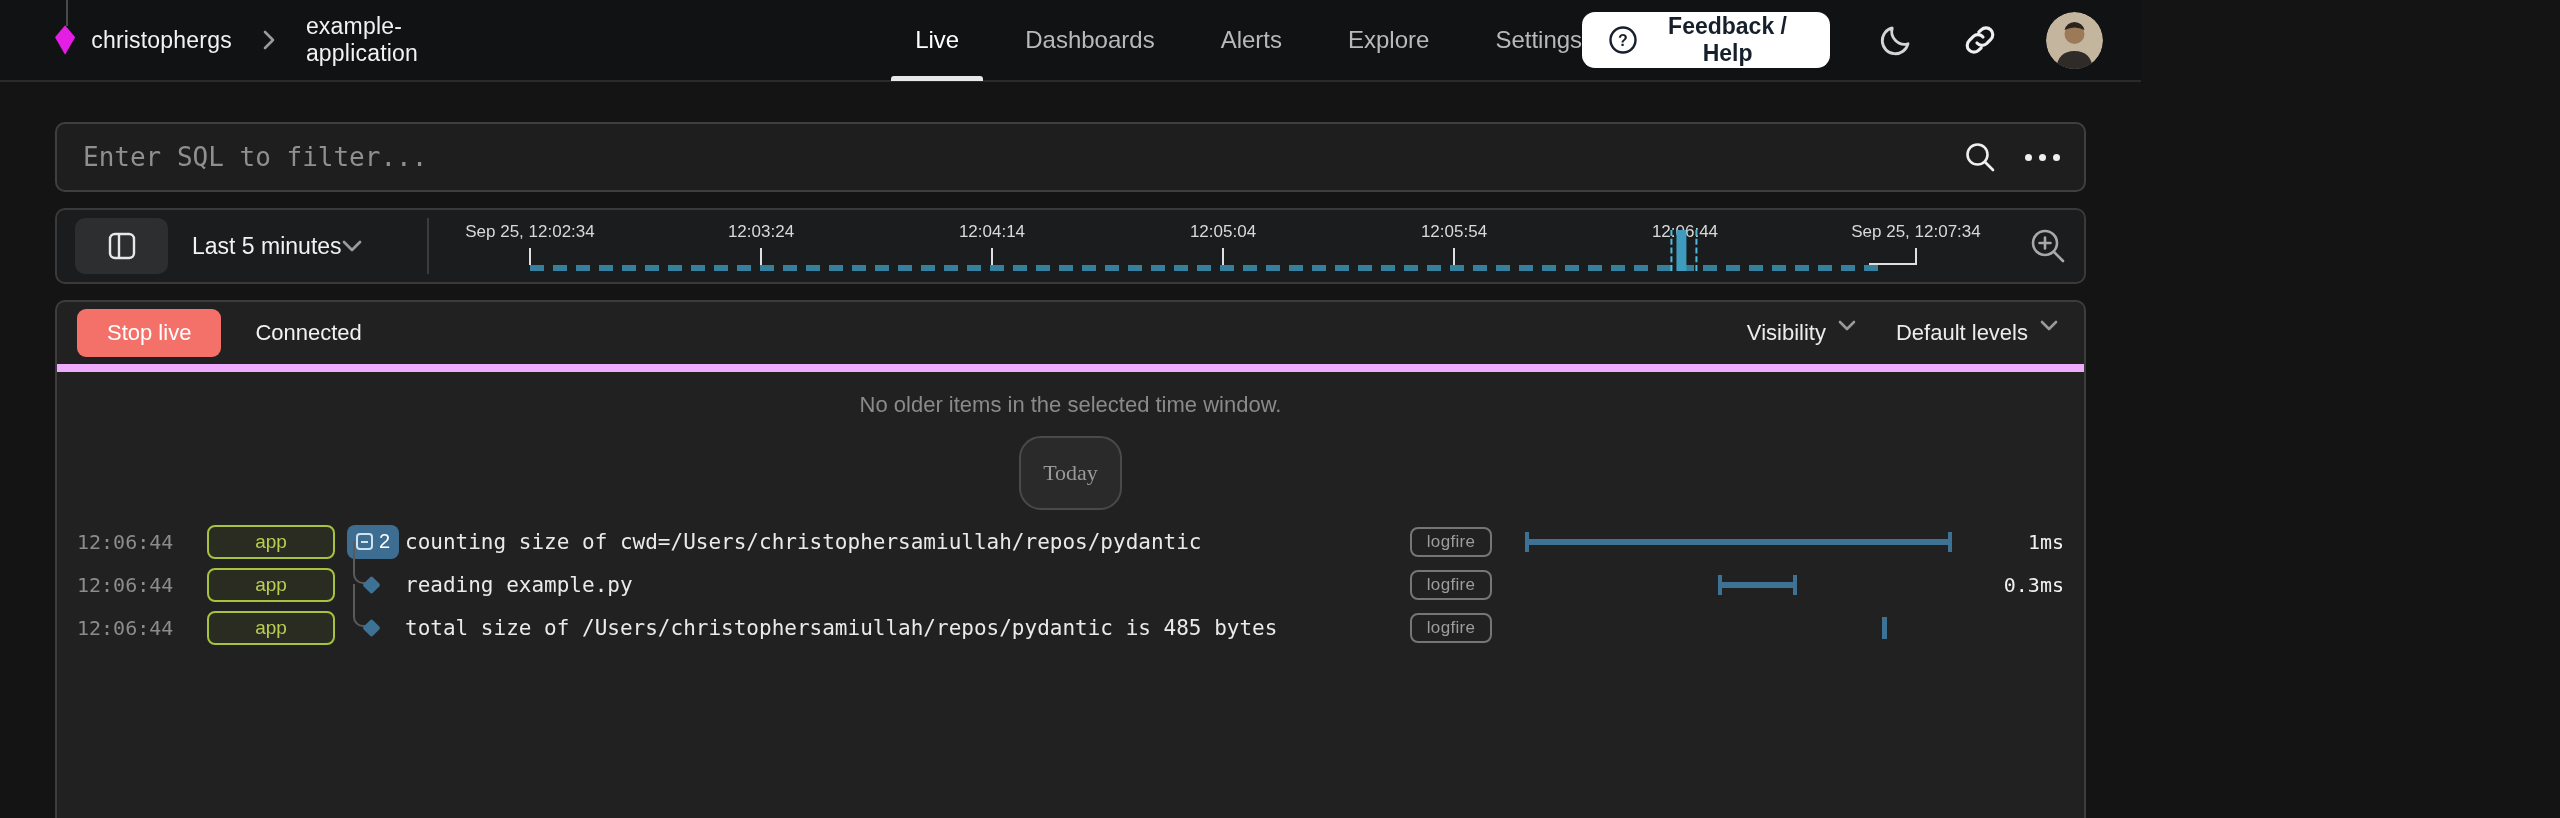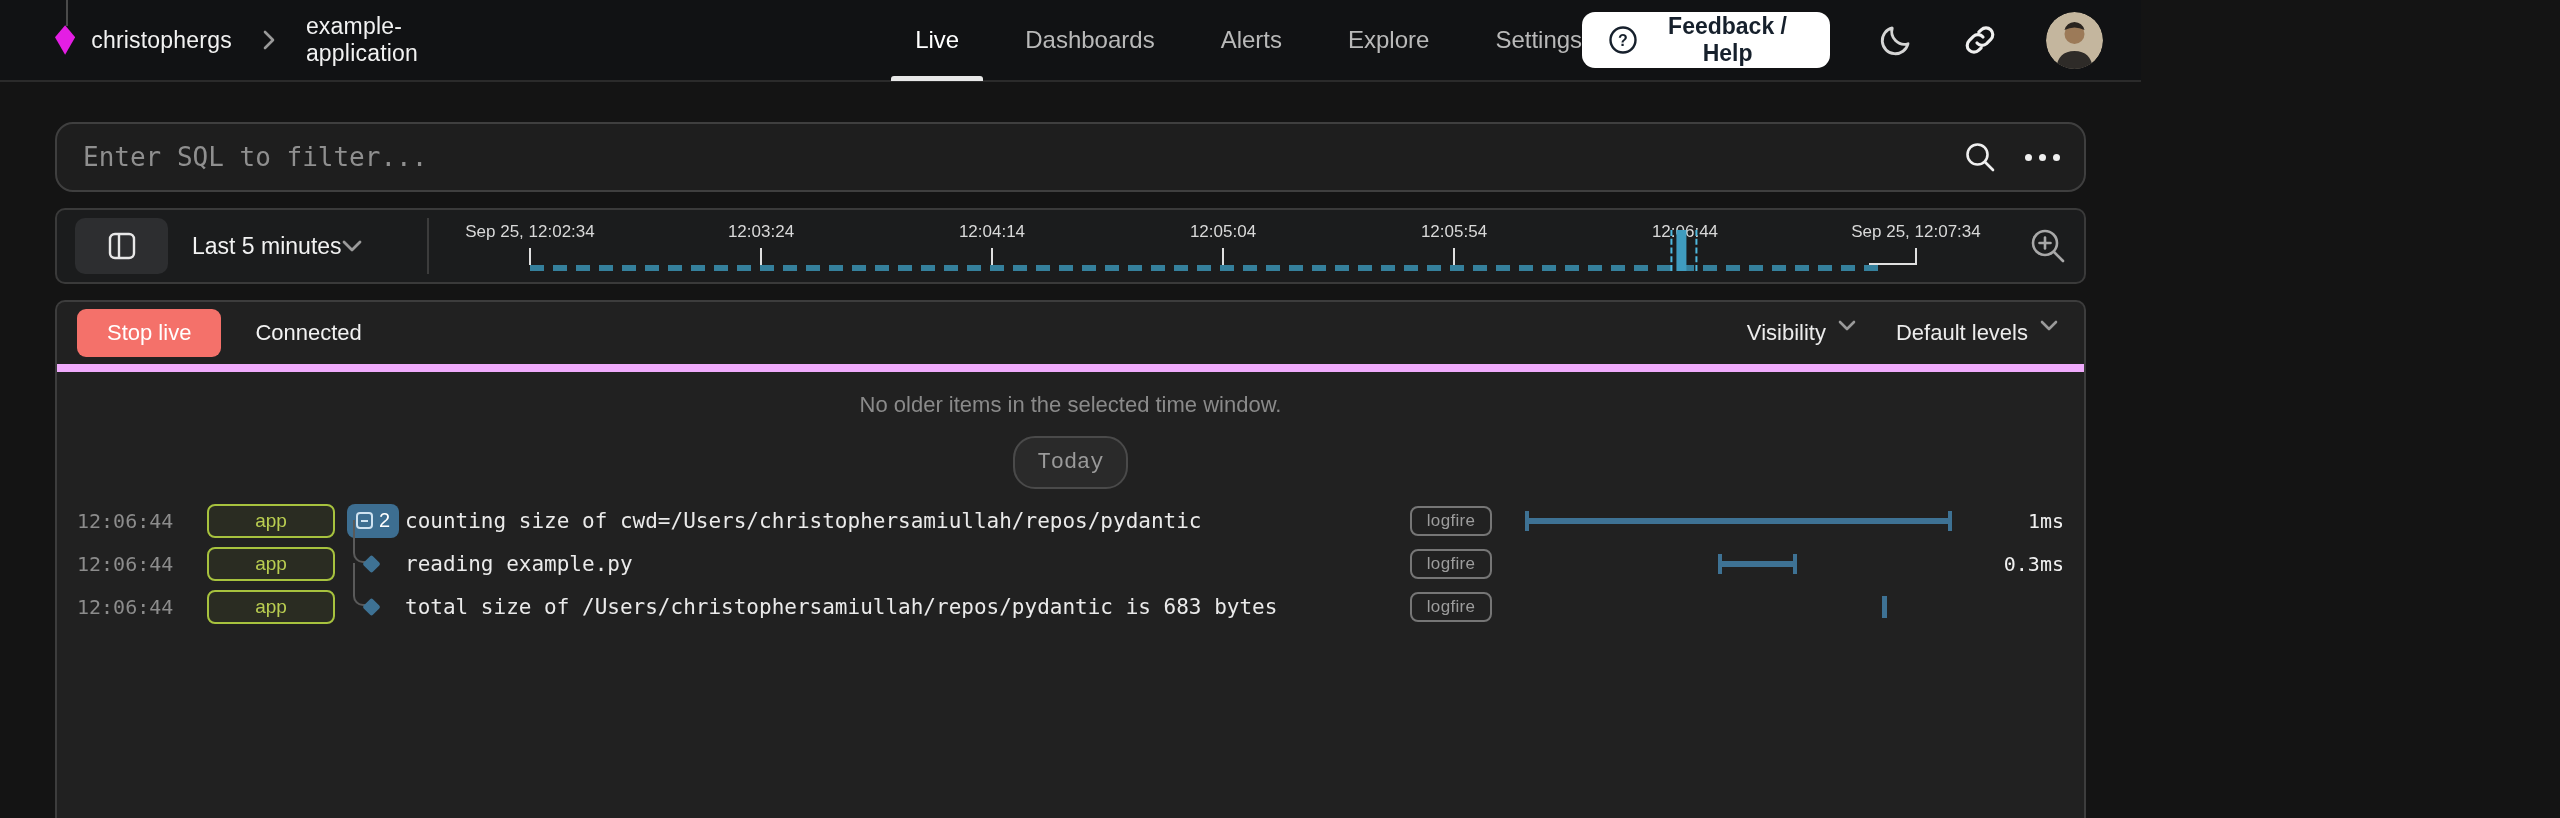--- a/index.html
+++ b/index.html
@@ -24,21 +24,21 @@
   .feedback-btn { background:#ffffff; color:#16202c; border:none; border-radius:13px; height:56px;
                   padding:0 26px; display:flex; align-items:center; gap:13px; font-size:23px; font-weight:700;
                   font-family:"Liberation Sans", sans-serif; cursor:pointer; }
   .icon-btn { background:none; border:none; cursor:pointer; display:flex; align-items:center; }
   .avatar { width:57px; height:57px; border-radius:50%; overflow:hidden; flex:0 0 57px; cursor:pointer; }
 
   
   .page { flex:1; padding:40px 55px 0 55px; display:flex; flex-direction:column; min-height:0; }
 
   
-  .sql-box { height:70px; flex:0 0 70px; background:#1e1e1e; border:2px solid #3f3f3f; border-radius:18px;
+  .sql-box { height:70px; flex:0 0 70px; background:#1e1e1e; border:2px solid #3f3f3f; border-radius:10px;
              display:flex; align-items:center; padding:0 22px 0 26px; }
   .sql-input { flex:1; background:transparent; border:none; outline:none; color:#e8e8e8;
                font-family:"DejaVu Sans Mono", monospace; font-size:26px; }
   .sql-input::placeholder { color:#8f8f8f; }
   .sql-icons { display:flex; align-items:center; gap:26px; }
   .dots { display:flex; gap:7px; cursor:pointer; padding:6px 2px; }
   .dots i { width:7px; height:7px; border-radius:50%; background:#efefef; display:block; }
 
   
   .timebar { margin-top:16px; height:76px; flex:0 0 76px; background:#1b1c1d; border:2px solid #3a3a3a;
@@ -75,21 +75,21 @@
                    font-size:22px; font-family:"Liberation Sans", sans-serif; cursor:pointer; }
   .conn-status { margin-left:34px; font-size:22px; color:#f2f2f2; }
   .live-right { margin-left:auto; display:flex; align-items:center; gap:40px; }
   .drop { display:flex; align-items:flex-start; gap:12px; cursor:pointer; font-size:22px; color:#ececec; }
 
   
   .feed { flex:1; padding:16px 20px 0 20px; min-height:0; }
   .empty-msg { text-align:center; font-size:22px; color:#8a8a8a; padding-top:4px; }
   .today-wrap { display:flex; justify-content:center; margin:18px 0 10px; }
   .today-pill { background:#2a2a2a; border:2px solid #4a4a4a; border-radius:22px; color:#9a9a9a;
-                font-size:22px; padding:12px 22px; cursor:pointer; font-family:Liberation Mono, monospace; }
+                font-size:22px; padding:22px 22px; cursor:pointer; font-family:Liberation Serif, serif; }
   .rows { }
   .row { height:43px; display:flex; align-items:center; cursor:pointer; }
   .row-time { flex:0 0 130px; font-family:"DejaVu Sans Mono", monospace; font-size:20px; color:#8c8c8c; }
   .app-badge { flex:0 0 128px; height:34px; border:2px solid #a7c23e; border-radius:8px; color:#bace51;
                background:rgba(167,194,62,.07); font-size:19px; display:flex; align-items:center; justify-content:center; }
   .gutter { flex:0 0 58px; position:relative; height:100%; }
   .collapse-badge { position:absolute; left:12px; top:50%; transform:translateY(-50%); background:#3d6e91;
                     border-radius:8px; height:34px; padding:0 9px; display:flex; align-items:center; gap:6px; cursor:pointer; }
   .minus-sq { width:17px; height:17px; border:2px solid #cfe2f0; border-radius:4px; position:relative; display:block; }
   .minus-sq::after { content:''; position:absolute; left:3px; right:3px; top:50%; margin-top:-1px; height:2px; background:#cfe2f0; }
@@ -333,21 +333,21 @@
             <span class="row-dur">0.3ms</span>
           </div>
 
           <div class="row">
             <span class="row-time">12:06:44</span>
             <span class="app-badge">app</span>
             <span class="gutter">
               <span class="elbow"></span>
               <span class="diamond"></span>
             </span>
-            <span class="row-msg">total size of /Users/christophersamiullah/repos/pydantic is 683 bytes</span>
+            <span class="row-msg">total size of /Users/christophersamiullah/repos/pydantic is 485 bytes</span>
             <span class="tag">logfire</span>
             <span class="bar-track">
                 <span class="bar tick" style="left: 80%;"></span>
               </span>
             <span class="row-dur"></span>
           </div>
 
         </div>
       </div>
     </div>

